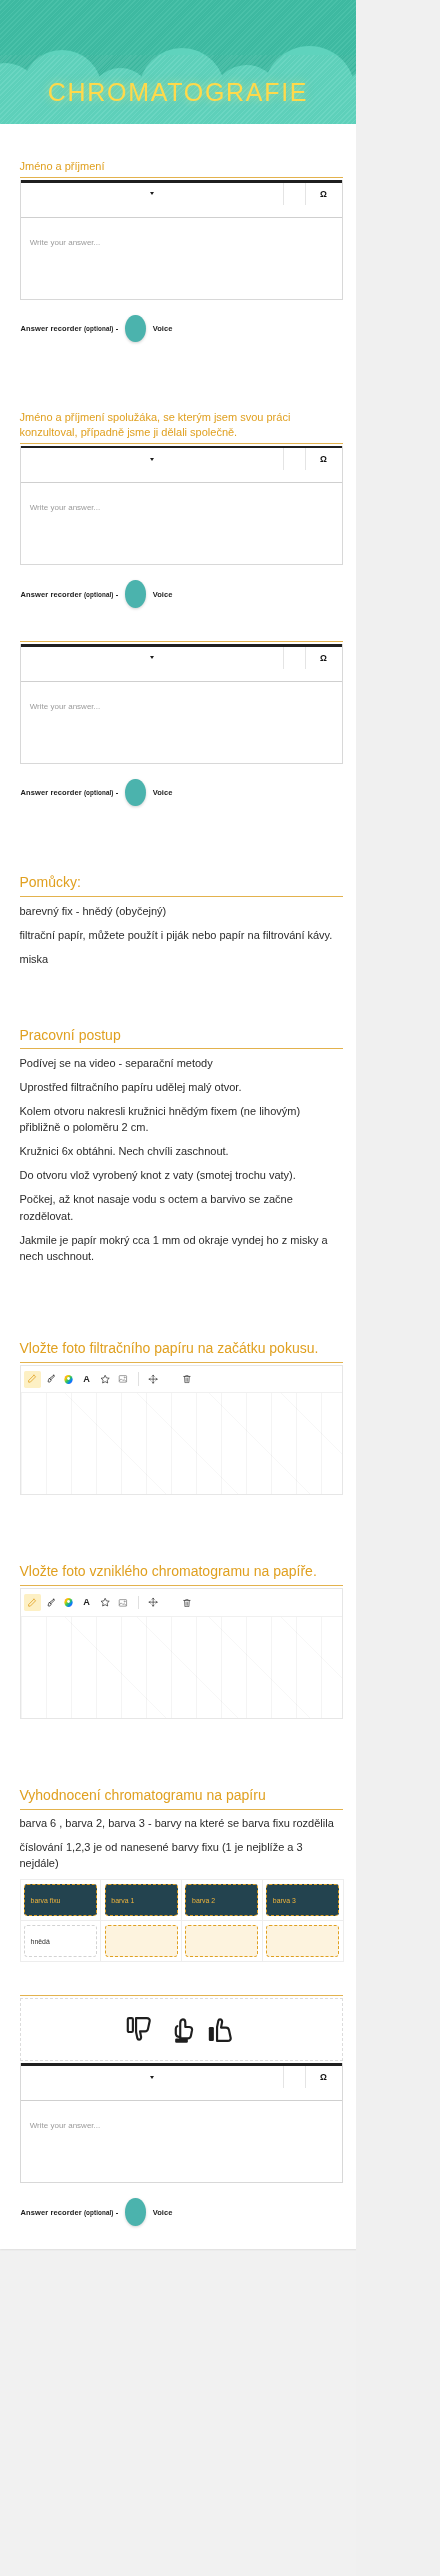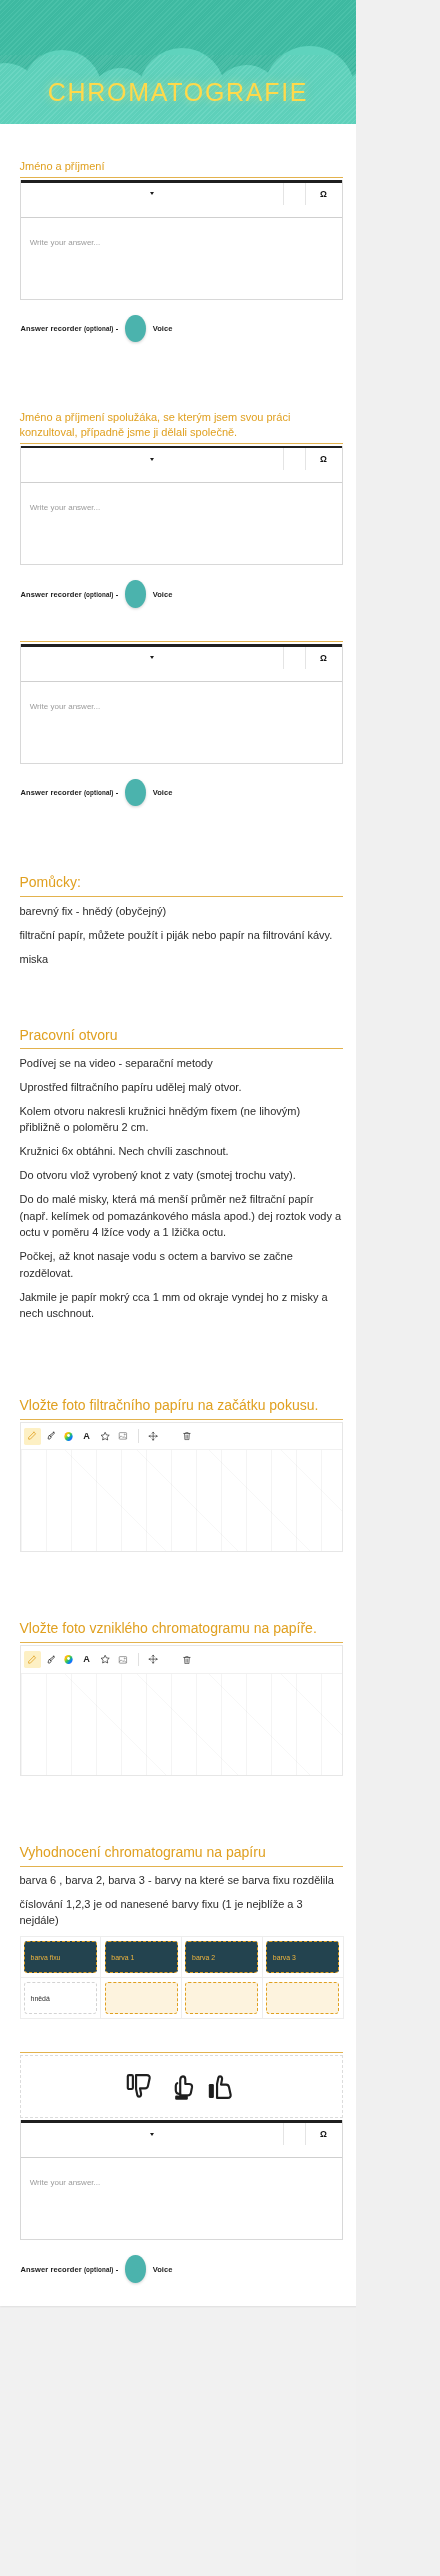--- a/index.html
+++ b/index.html
@@ -375,29 +375,28 @@
         <div class="info-body">
           <p>barevný fix - hnědý (obyčejný)</p>
           <p>filtrační papír, můžete použít i piják nebo papír na filtrování kávy.</p>
           <p>miska</p>
         </div>
       </div>
 
       <div class="sp"></div>
 
       <div>
-        <div class="qtitle small">Pracovní otvoru</div>
+        <div class="qtitle small">Pracovní postup</div>
         <div class="rule"></div>
         <div class="info-body">
           <p>Podívej se na video - separační metody</p>
           <p>Uprostřed filtračního papíru udělej malý otvor.</p>
           <p>Kolem otvoru nakresli kružnici hnědým fixem (ne lihovým) přibližně o poloměru 2 cm.</p>
           <p>Kružnici 6x obtáhni. Nech chvíli zaschnout.</p>
           <p>Do otvoru vlož vyrobený knot z vaty (smotej trochu vaty).</p>
-          <p>Do do malé misky, která má menší průměr než filtrační papír (např. kelímek od pomazánkového másla apod.) dej roztok vody a octu v poměru 4 lžíce vody a 1 lžička octu.</p>
           <p>Počkej, až knot nasaje vodu s octem a barvivo se začne rozdělovat.</p>
           <p>Jakmile je papír mokrý cca 1 mm od okraje vyndej ho z misky a nech uschnout.</p>
         </div>
       </div>
 
       <div class="sp-lg"></div>
 
       <div>
         <div class="qtitle small">Vložte foto filtračního papíru na začátku pokusu.</div>
         <div class="rule"></div>

